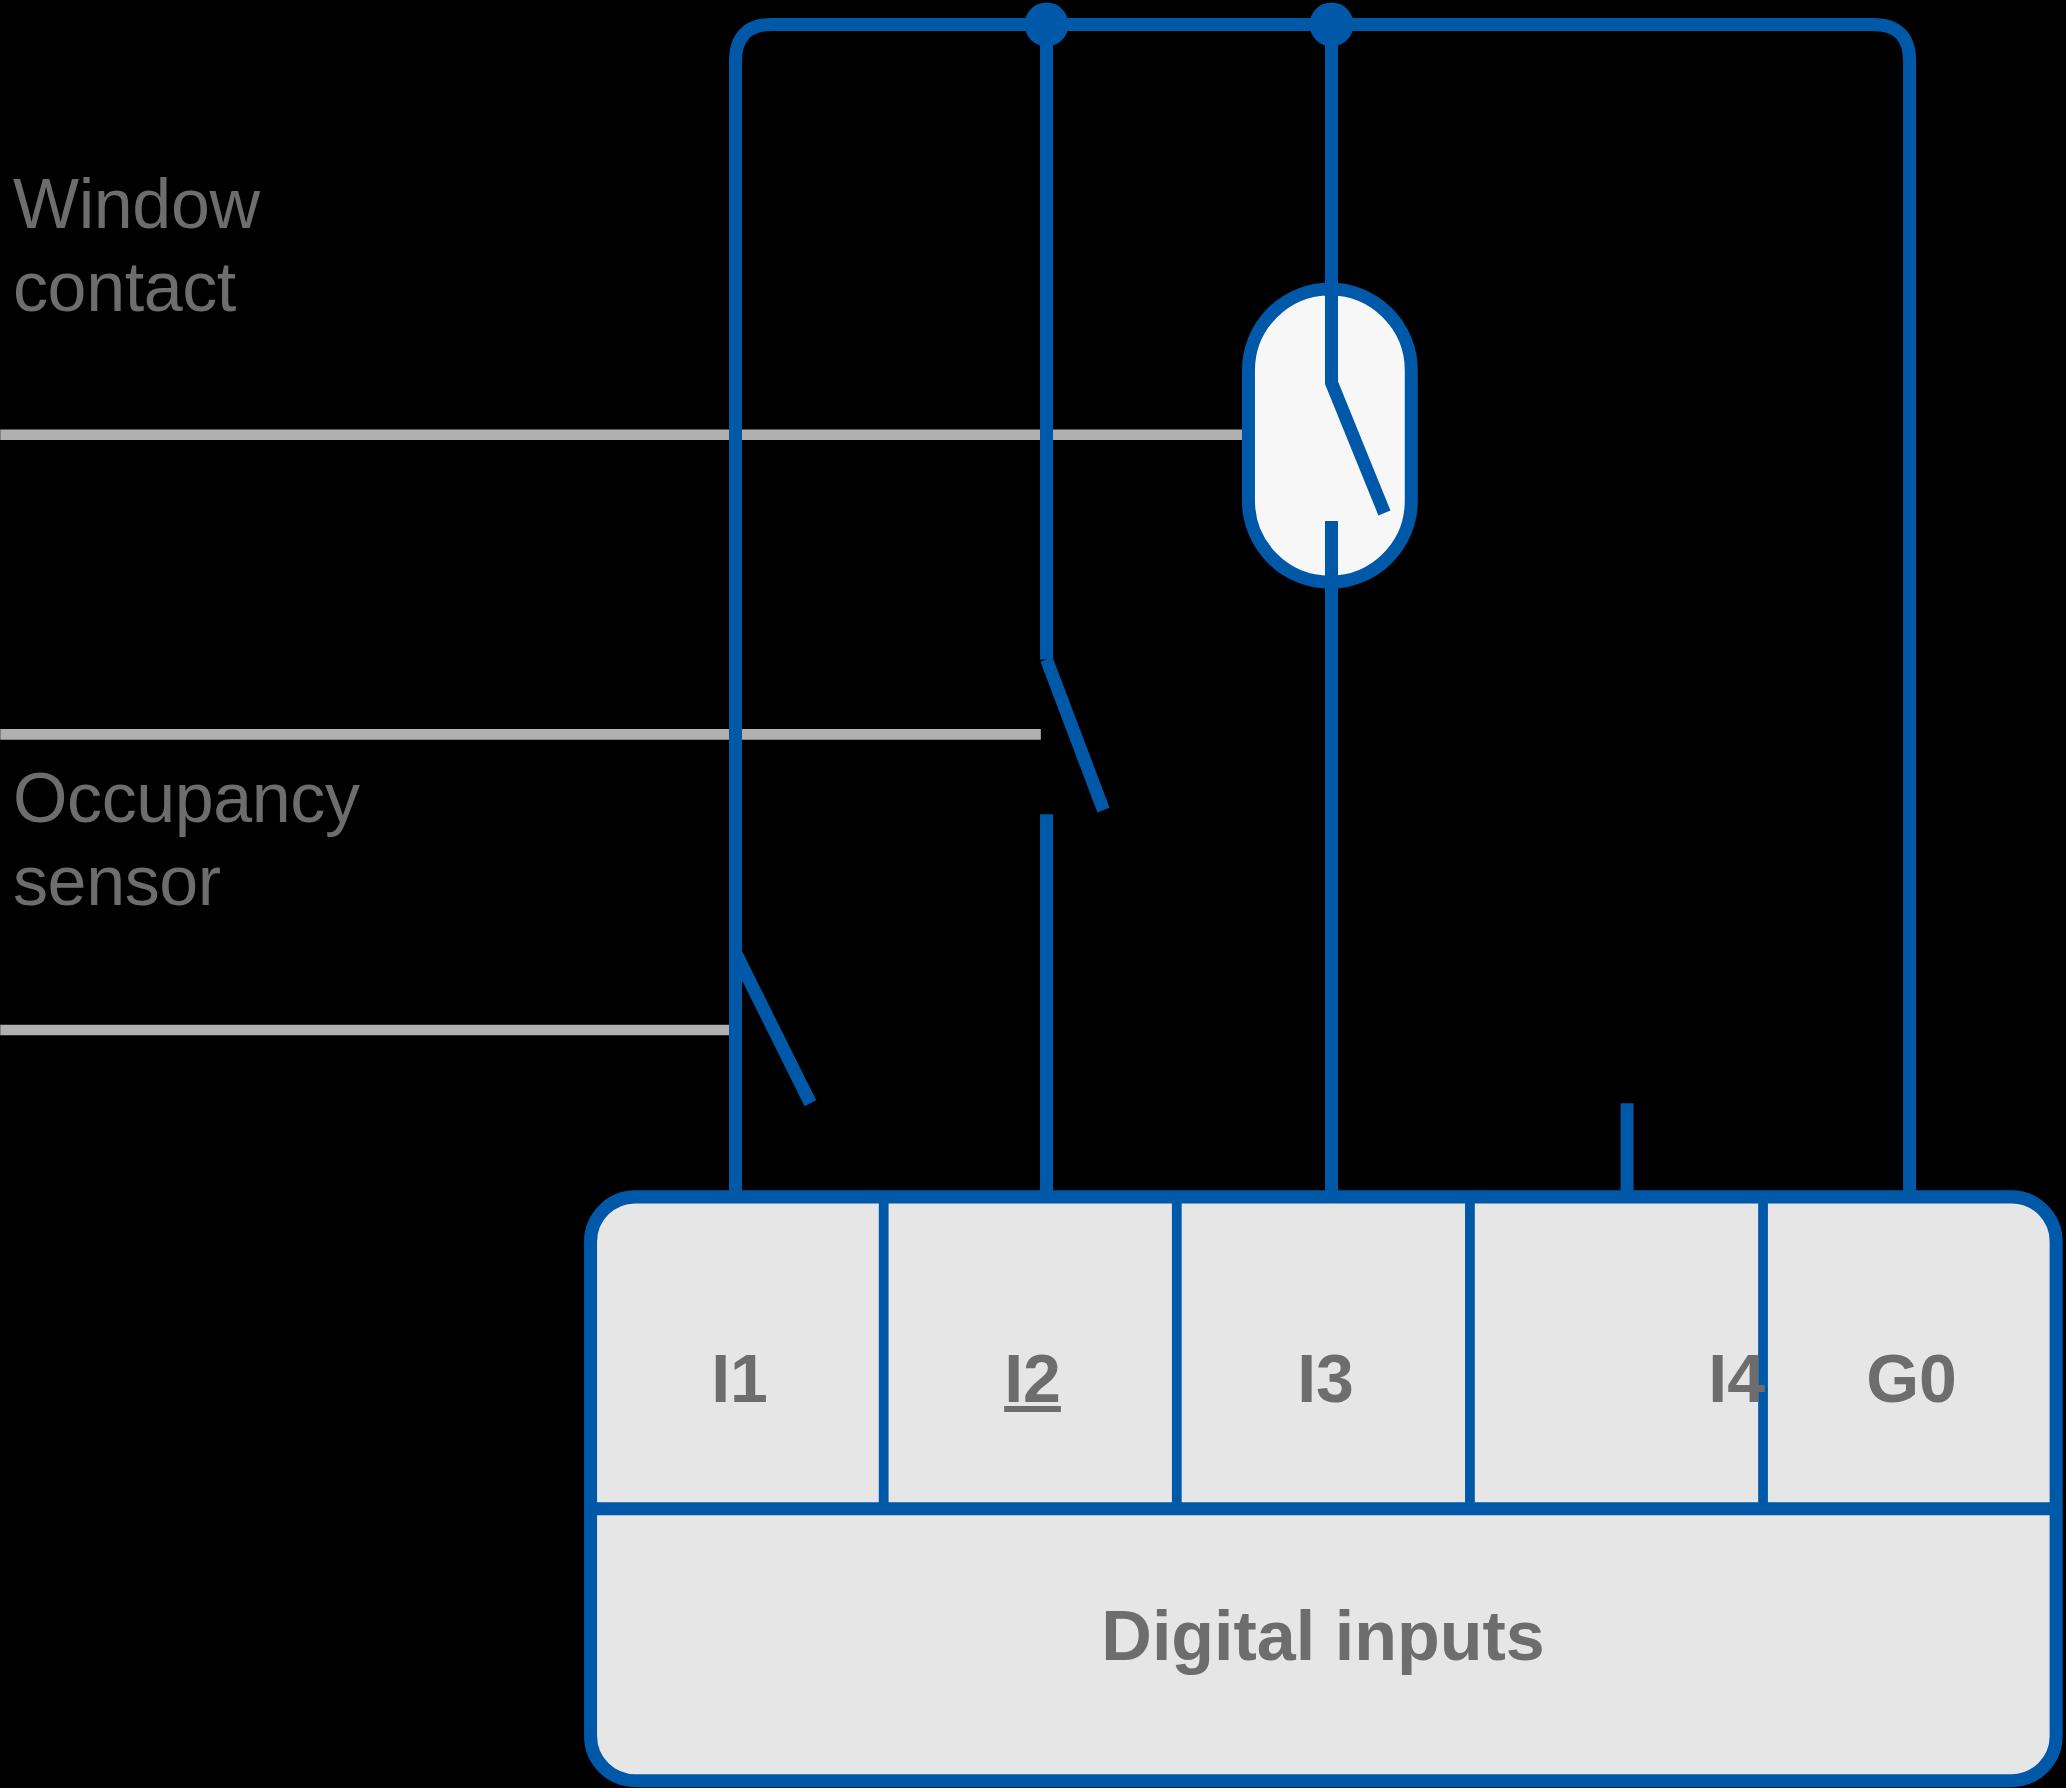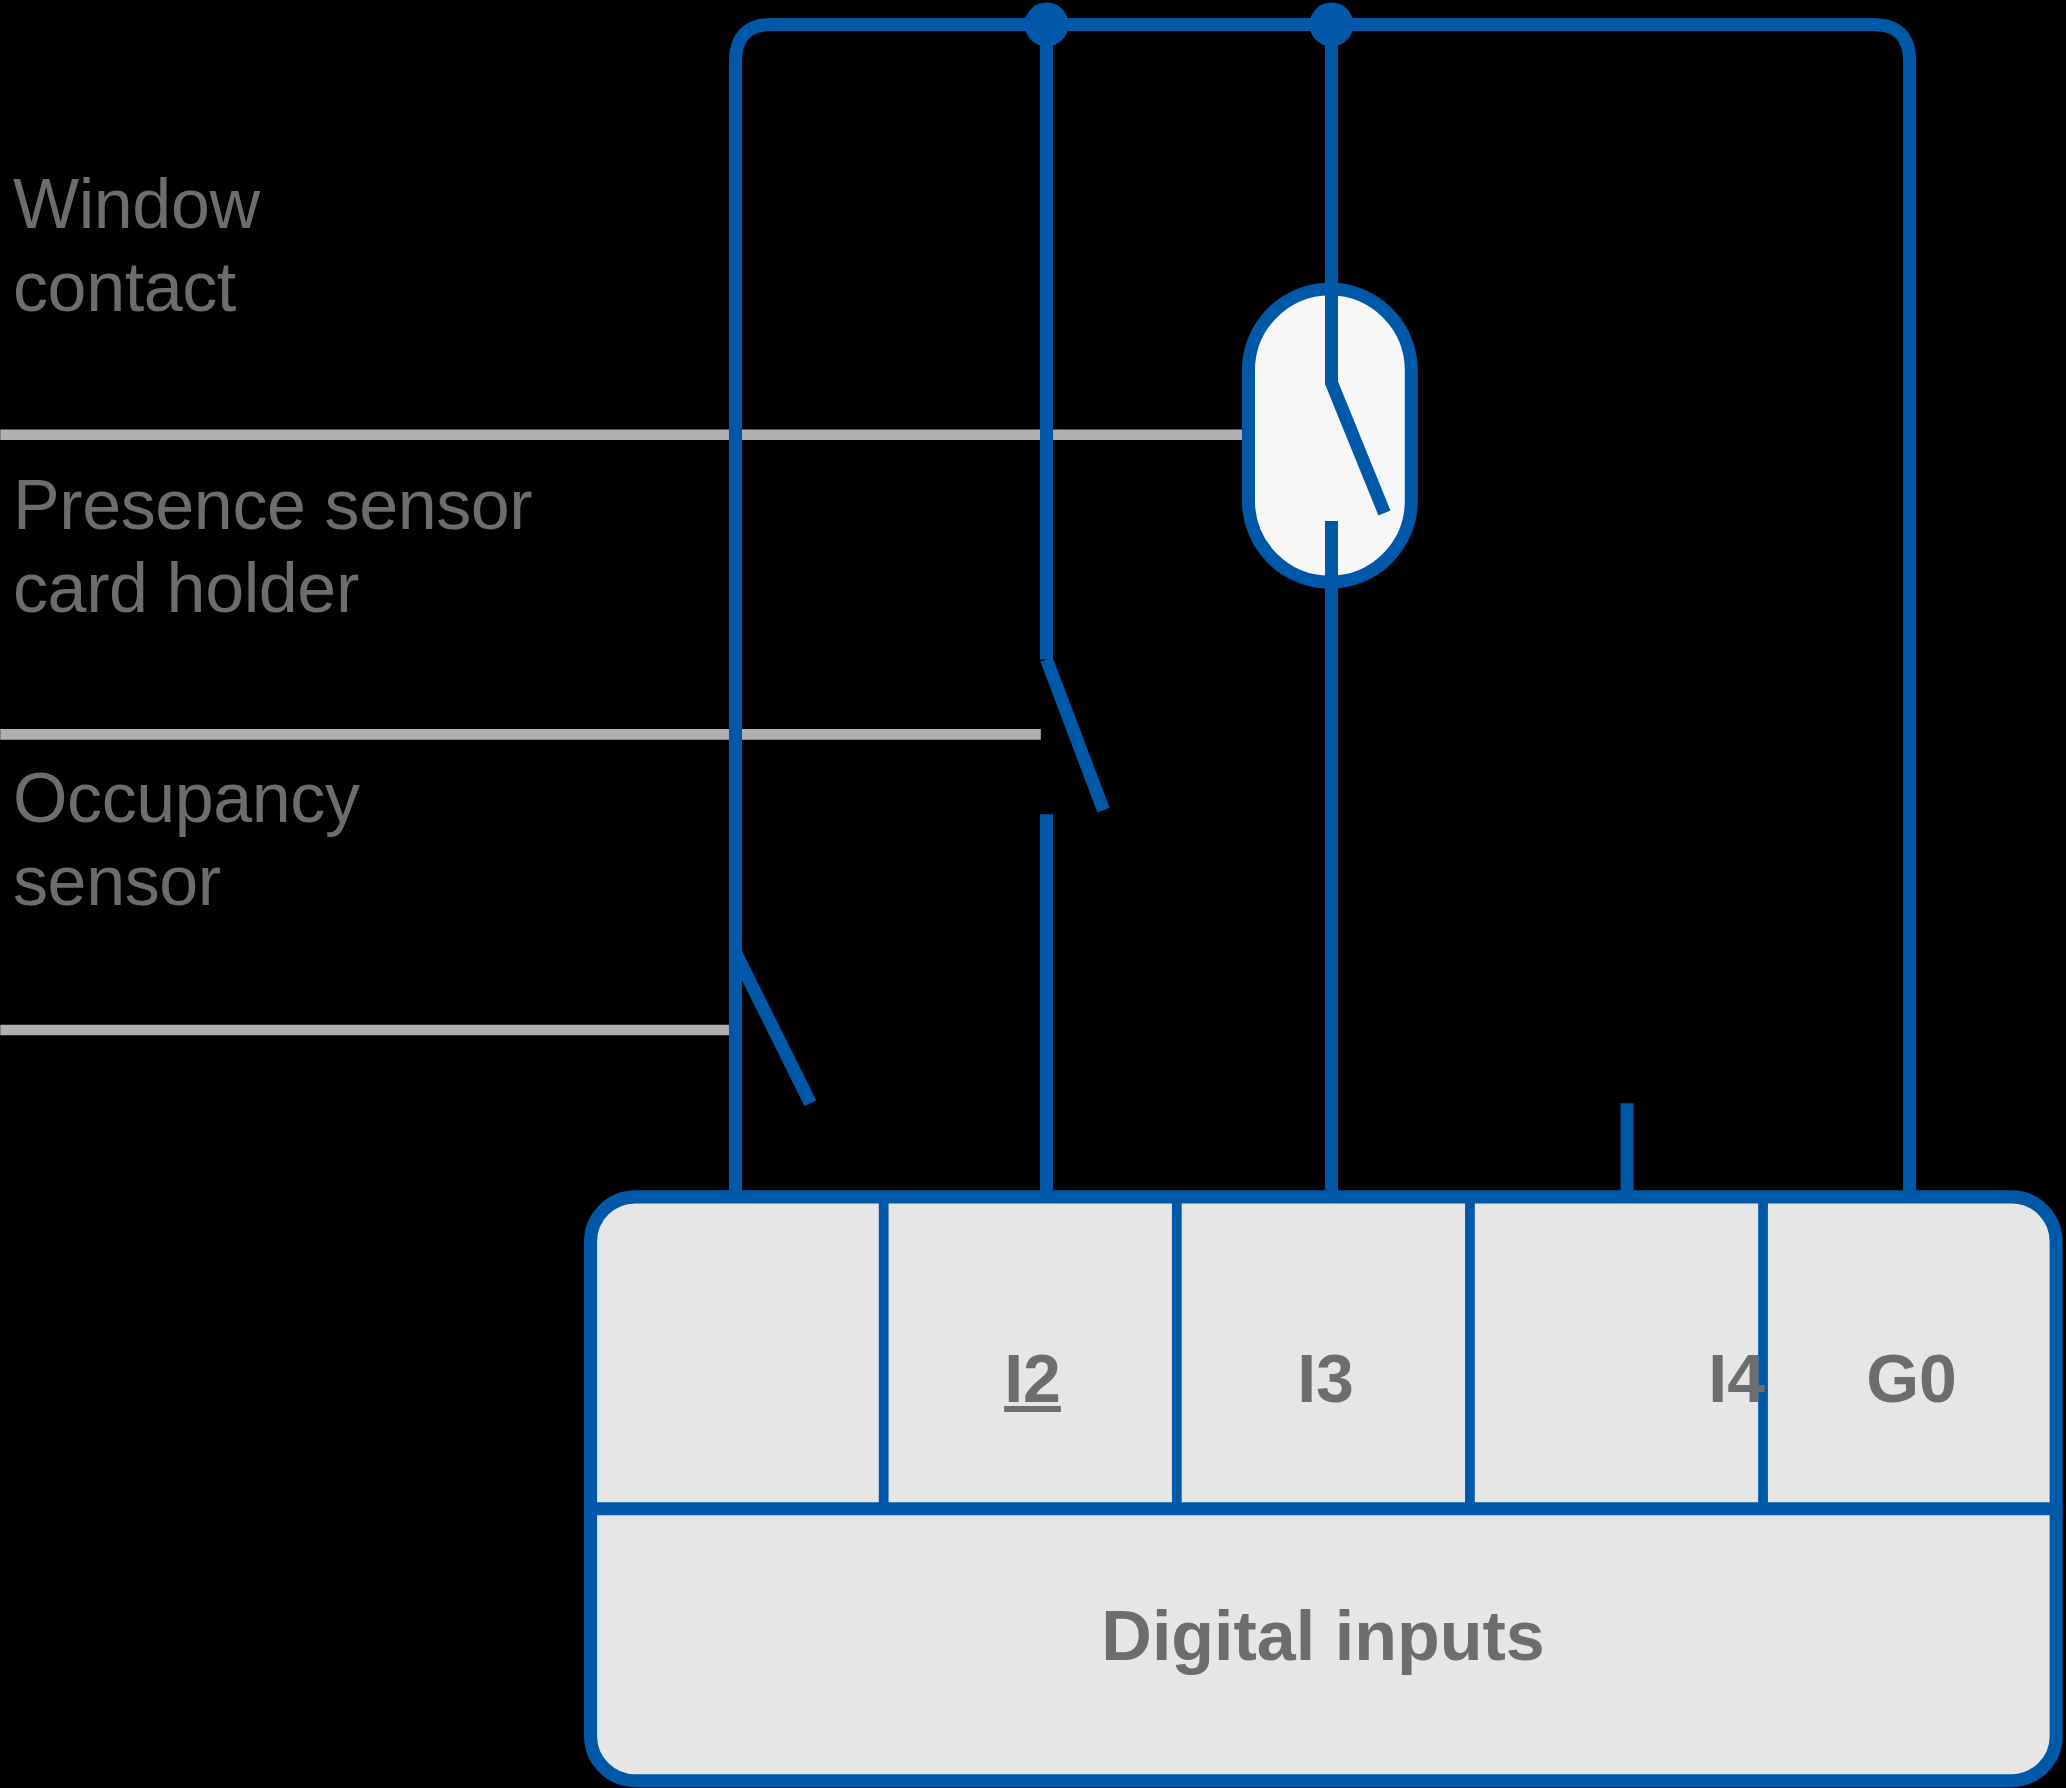--- a/index.html
+++ b/index.html
@@ -110,26 +110,25 @@
     <line x1="1085" y1="1470" x2="1085" y2="1853" stroke="#0059A8" stroke-width="12"></line>
     <line x1="1445" y1="1470" x2="1445" y2="1853" stroke="#0059A8" stroke-width="12"></line>
     <line x1="1805" y1="1470" x2="1805" y2="1853" stroke="#0059A8" stroke-width="12"></line>
     <line x1="2165" y1="1470" x2="2165" y2="1853" stroke="#0059A8" stroke-width="12"></line>
 
   </svg>
 
   <div class="label-block" id="label-window-contact">Window
 contact</div>
 
-  <div class="label-block" id="label-presence-sensor">Presence sensor
-card holder</div>
 
   <div class="label-block" id="label-occupancy-trigger">Occupancy
 sensor</div>
 
+  <div class="terminal-label" id="terminal-label-0">I1</div>
   <div class="terminal-label" id="terminal-label-1">I2</div>
   <div class="terminal-label" id="terminal-label-2">I3</div>
   <div class="terminal-label" id="terminal-label-3">I4</div>
   <div class="terminal-label" id="terminal-label-4">G0</div>
 
   <div id="module-caption">Digital inputs</div>
 
 </div>
 
 

